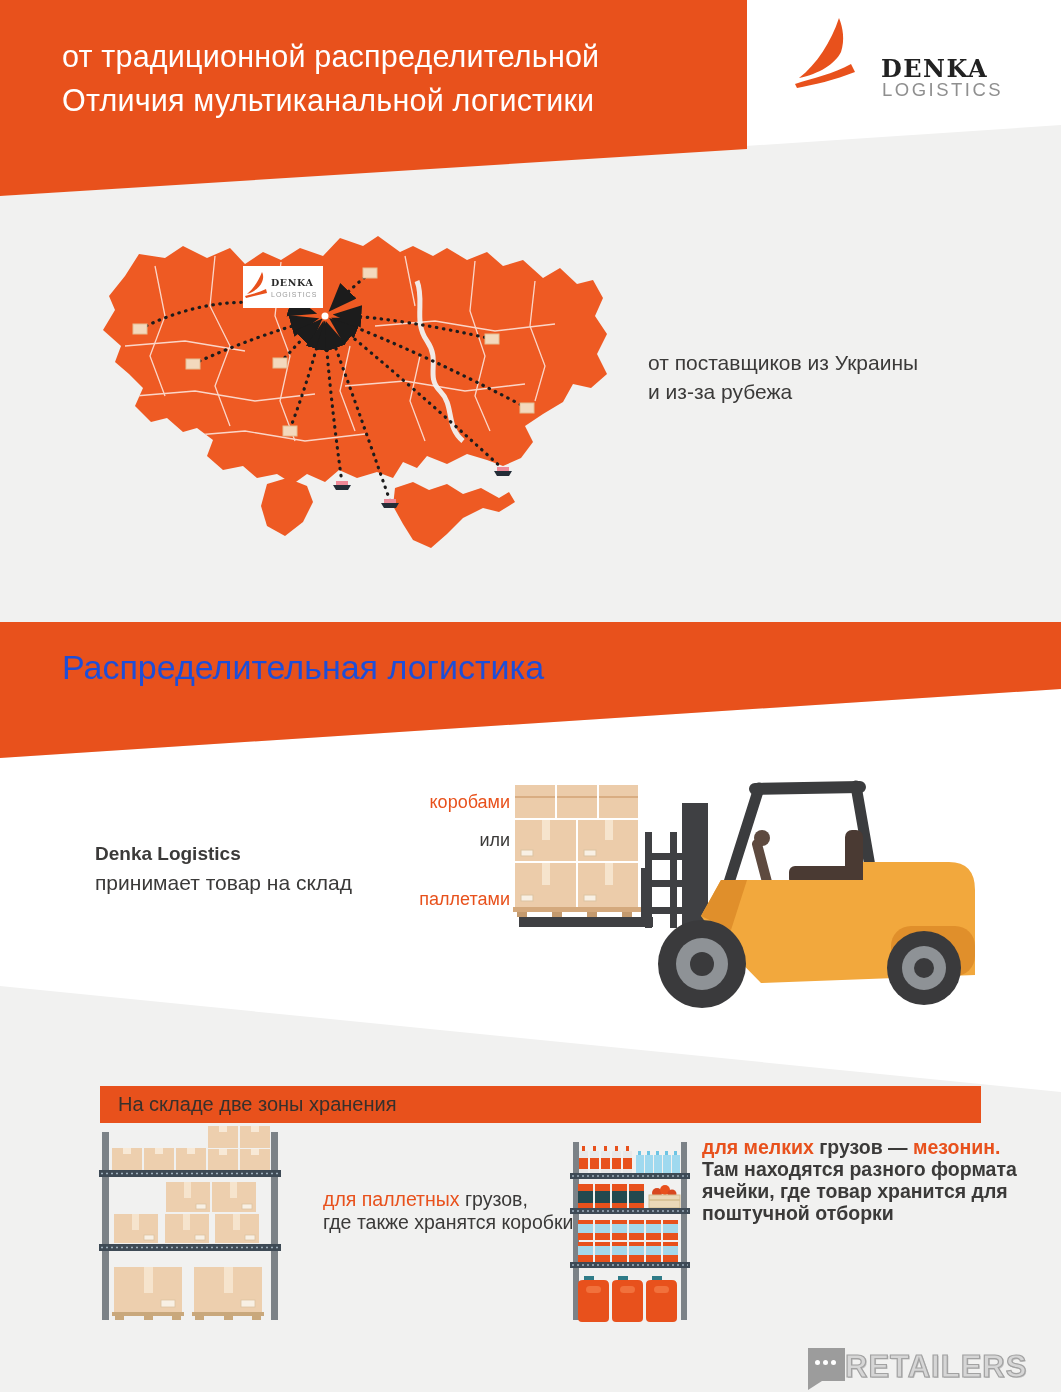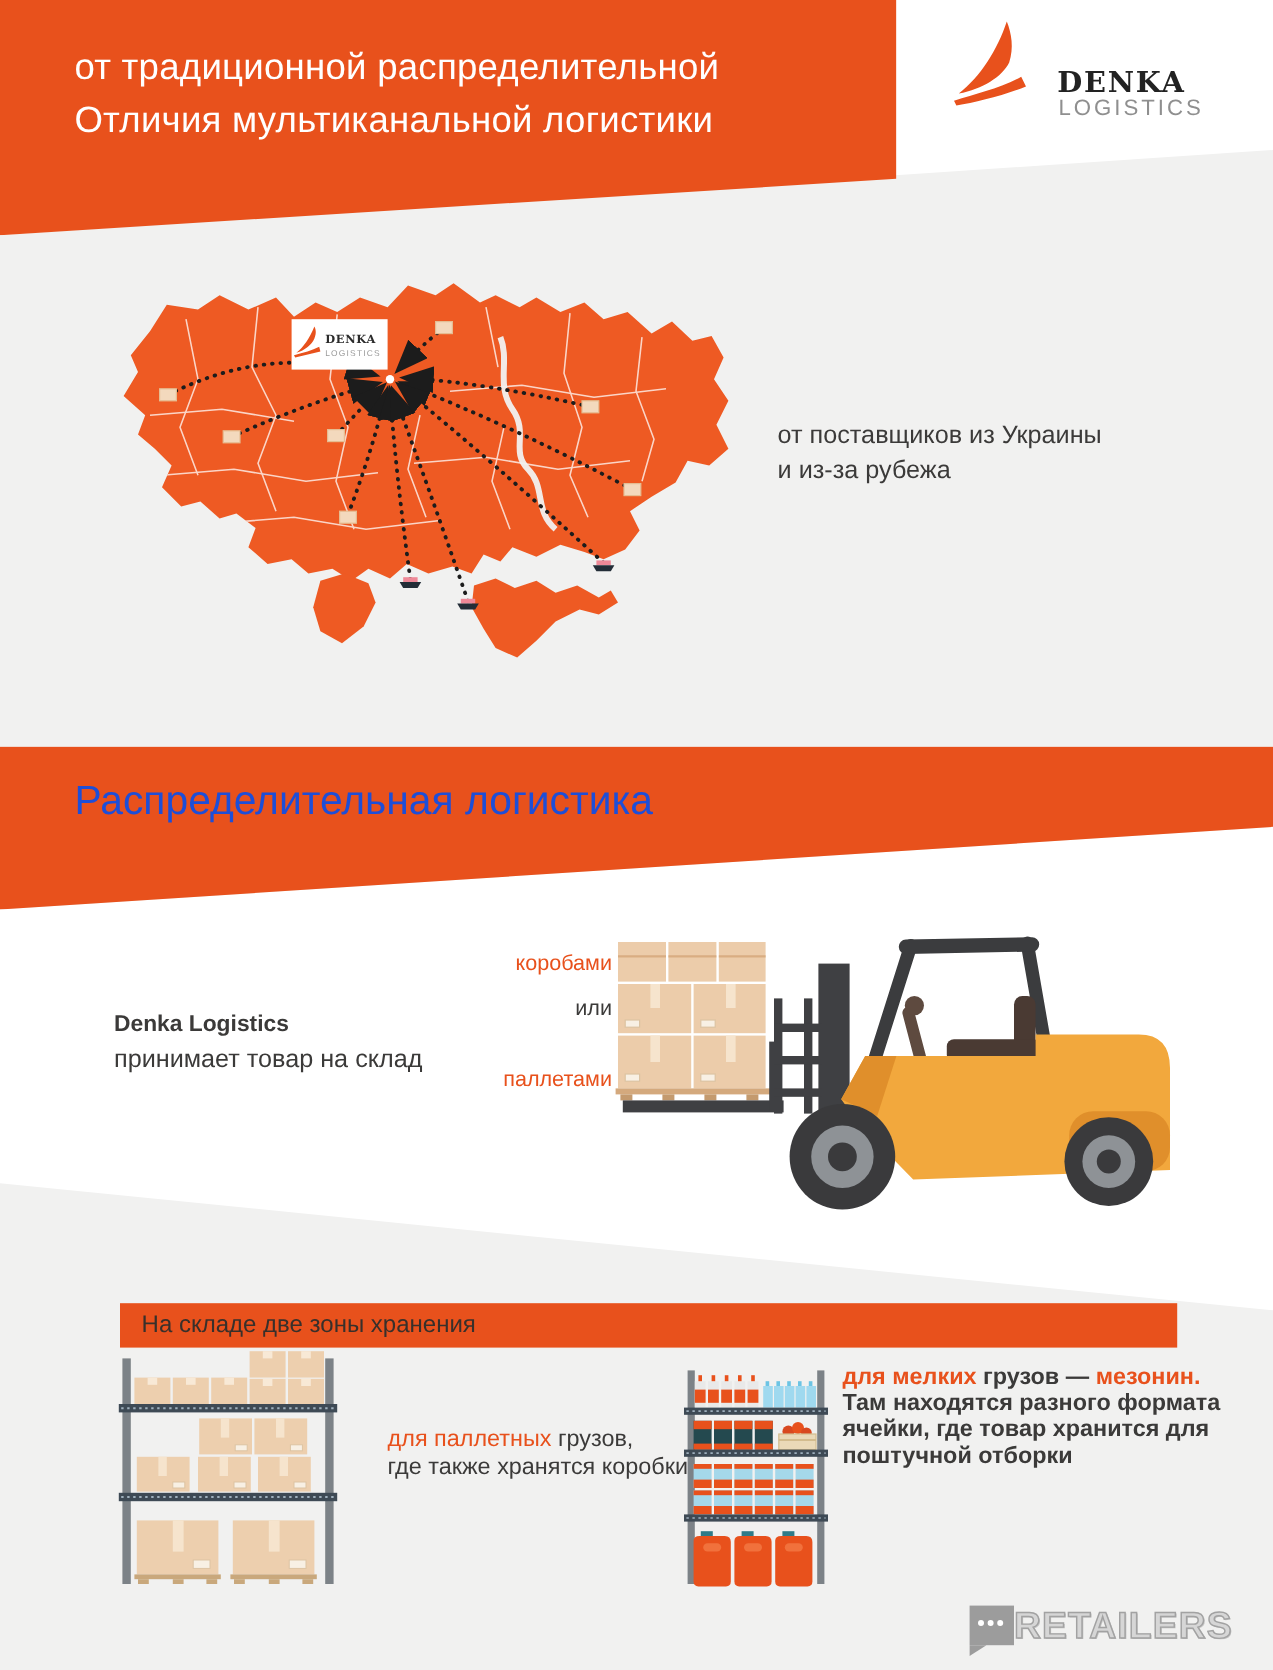--- a/index.html
+++ b/index.html
@@ -45,21 +45,21 @@
   .zone-bar{left:100px;top:1086px;width:881px;height:37px;background:#e8511c;}
   .zone-bar span{display:block;padding-left:18px;line-height:37px;font-size:20px;
     font-weight:400;color:#38302b;}
   .rack1-wrap{left:95px;top:1124px;}
   .rack2-wrap{left:570px;top:1138px;}
   .zone-text{font-size:19.5px;line-height:22px;color:#3b3a39;}
   .zone-text .hl{color:#e8511c;}
   .zone1-text{left:292px;top:1188px;line-height:23px;margin-left:31px;}
   .zone2-text{left:702px;top:1136px;font-weight:bold;}
   
-  .retailers{left:808px;top:1338px;height:46px;display:flex;align-items:flex-start;}
+  .retailers{left:808px;top:1338px;height:46px;display:flex;align-items:flex-end;}
   .bubble{position:relative;width:37px;height:33px;background:#9c9c9c;margin-bottom:3px;}
   .bubble:after{content:"";position:absolute;left:0;bottom:-9px;
     border-left:14px solid #9c9c9c;border-bottom:9px solid transparent;}
   .bubble .dots{position:absolute;left:7px;top:12px;display:flex;gap:3px;}
   .bubble .dots i{width:5px;height:5px;border-radius:50%;background:#fff;}
   .retailers-text{font-size:31px;font-weight:700;letter-spacing:1px;color:#d6d6d6;
     -webkit-text-stroke:1.2px #a2a2a2;text-shadow:1px 1px 0 #c4c4c4;line-height:34px;}
 </style>
 </head>
 <body>

